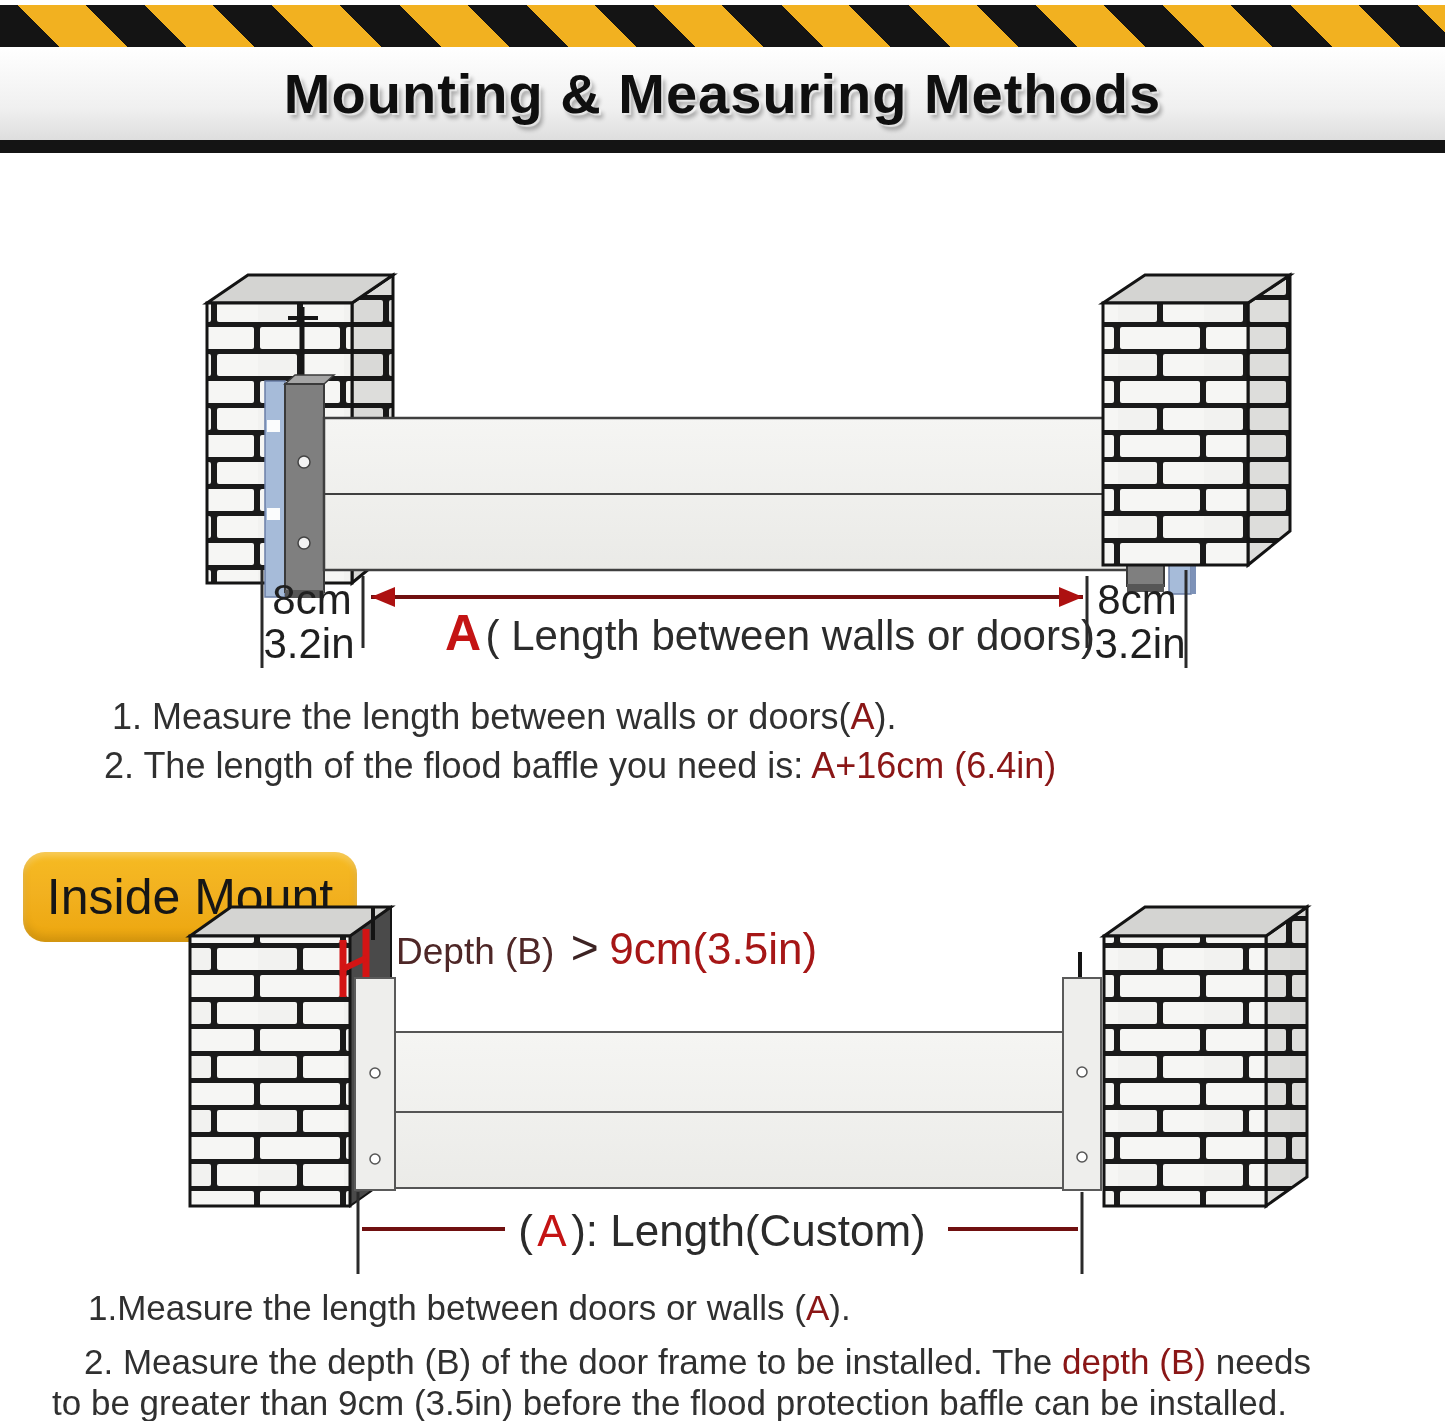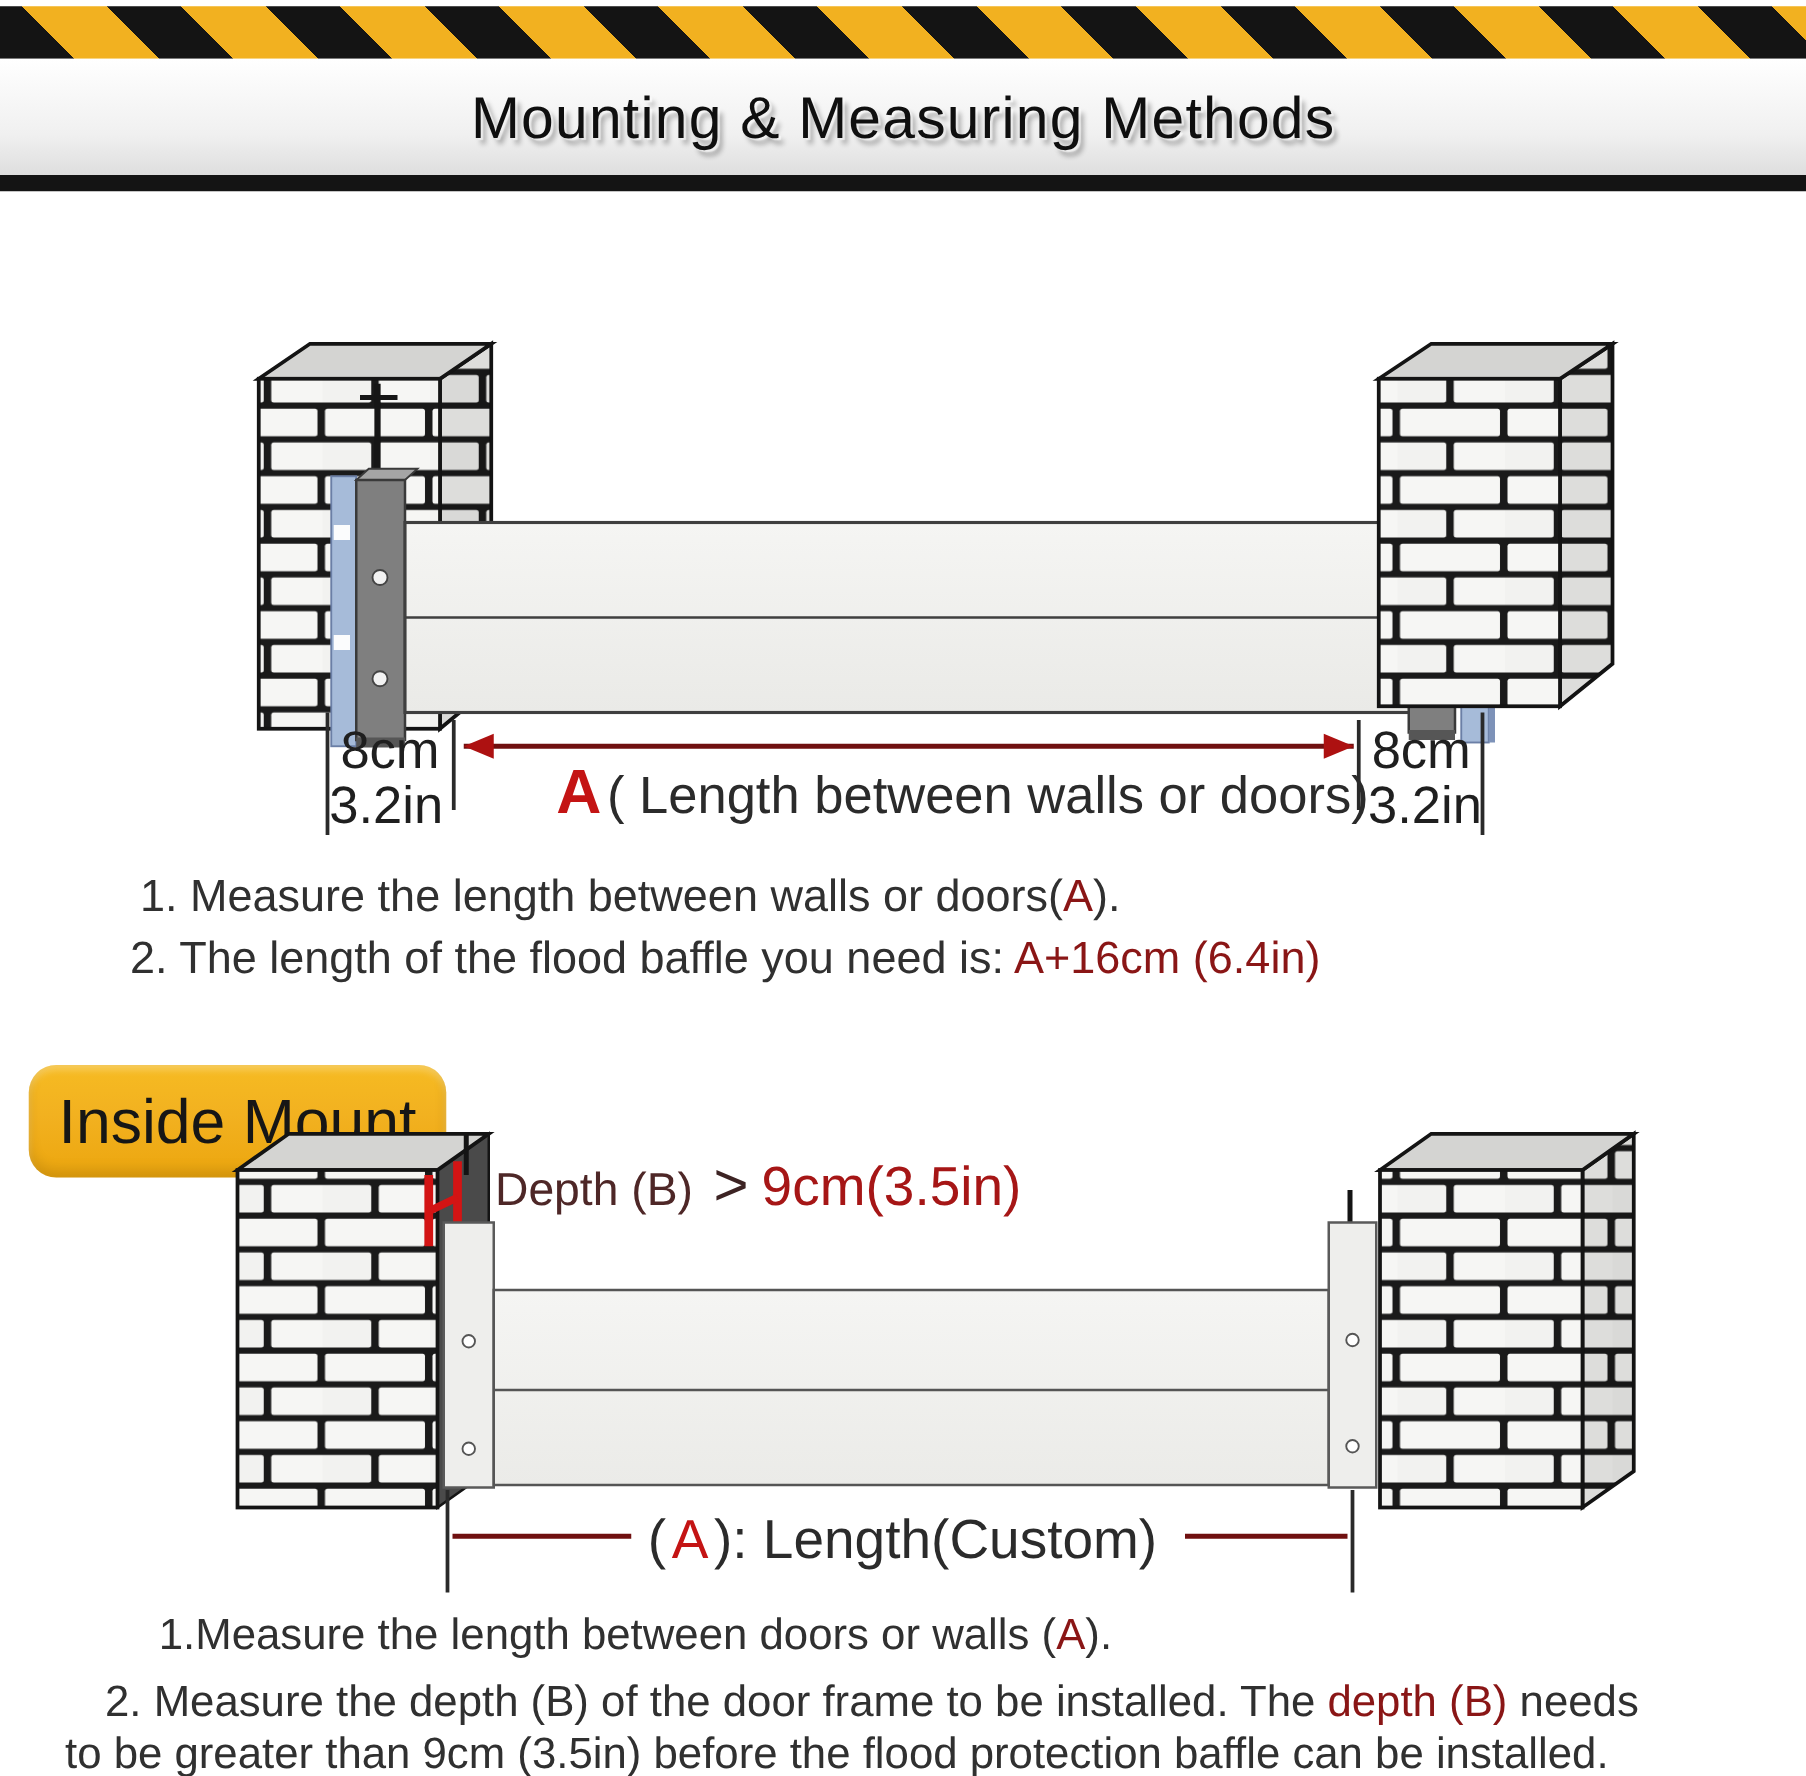--- a/index.html
+++ b/index.html
@@ -23,21 +23,21 @@
     position:absolute;left:0;top:5px;width:1445px;height:42px;
     background:repeating-linear-gradient(45deg,
       var(--hazard_black) 0 42px, var(--accent_yellow) 42px 90px);
   }
   .title-band{
     position:absolute;left:0;top:47px;width:1445px;height:93px;
     background:linear-gradient(180deg,#ffffff 0%,#f0f0f0 65%,#dedede 100%);
     display:flex;align-items:center;justify-content:center;
   }
   .page-title{
-    font-size:47px;font-weight:400;letter-spacing:1px;color:#0f0f0f;
+    font-size:56px;font-weight:700;letter-spacing:1px;color:#0f0f0f;
     text-shadow:2px 2px 1px rgba(255,255,255,.65), 4px 5px 4px rgba(0,0,0,.30);
     white-space:nowrap;
   }
   .header-bar{
     position:absolute;left:0;top:140px;width:1445px;height:13px;
     background:var(--hazard_black);
   }
   .badge{
     position:absolute;
     background:linear-gradient(180deg,#f6bb22 0%,var(--accent_yellow) 45%,#eca60e 100%);
@@ -49,21 +49,21 @@
   .badge-outside{left:28px;top:181px;width:383px;height:85px;font-size:50px;}
   .badge-inside{left:23px;top:852px;width:334px;height:90px;font-size:50px;}
   .diagram{position:absolute;left:0;display:block;}
   .diagram-1{top:268px;}
   .diagram-2{top:900px;}
   .instr{position:absolute;font-size:36px;color:#303030;white-space:nowrap;line-height:1.15;}
   .instr-b{font-size:35px;}
   .hl{color:#8a1616;}
   .o-line1{left:112px;top:696px;}
   .o-line2{left:104px;top:745px;}
-  .i-line1{left:88px;top:1288px;margin-left:39px;}
+  .i-line1{left:88px;top:1288px;}
   .i-line2{left:84px;top:1342px;}
   .i-line3{left:52px;top:1383px;}
   svg text{font-family:"Liberation Sans", sans-serif;}
 </style>
 </head>
 <body>
 
 <div class="stage">
 
   <div class="hazard-band"></div>

